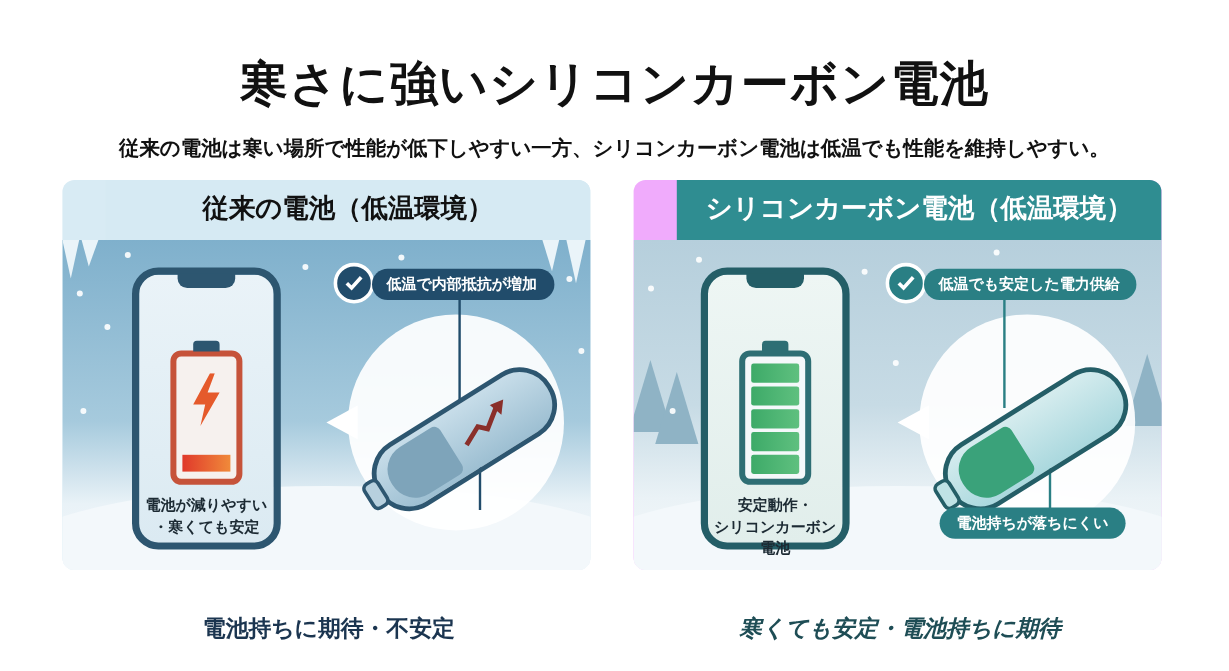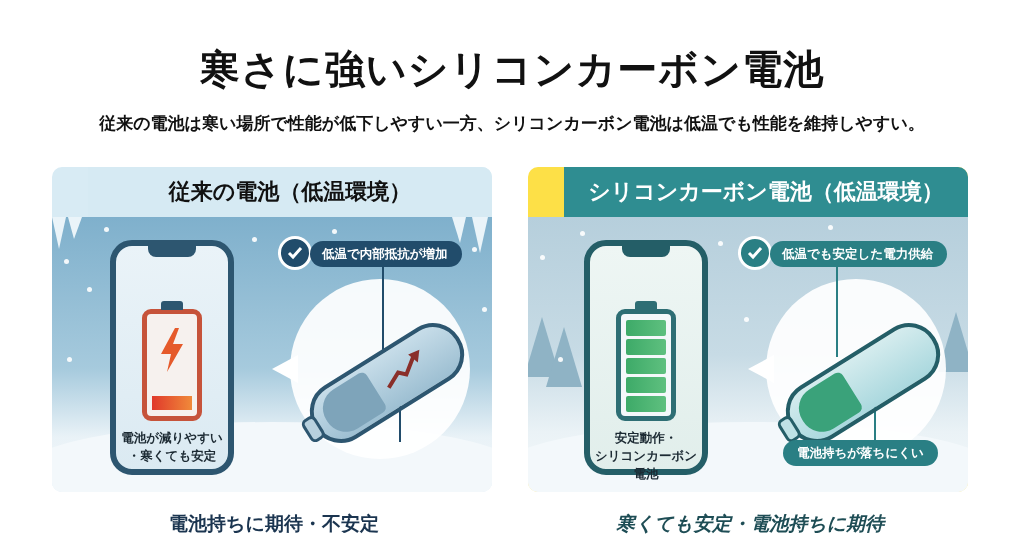--- a/index.html
+++ b/index.html
@@ -4,23 +4,23 @@
 <style>
   * { box-sizing: border-box; margin: 0; padding: 0; }
   html, body { width: 1024px; height: 559px; background: #ffffff; overflow: hidden; }
   body { font-family: "DejaVu Sans", "Liberation Sans", sans-serif; position: relative; }
 
   .title { position: absolute; top: 42px; left: 0; width: 1024px; text-align: center;
     font-size: 40px; font-weight: bold; color: #111; letter-spacing: 1px; }
   .subtitle { position: absolute; top: 112px; left: 0; width: 1024px; text-align: center;
     font-size: 17px; font-weight: bold; color: #111; }
 
-  .panel { position: absolute; top: 167px; width: 440px; height: 325px; border-radius: 10px; overflow: hidden; padding-left: 36px; }
+  .panel { position: absolute; top: 150px; width: 440px; height: 325px; border-radius: 10px; overflow: hidden; padding-left: 36px; }
   .panel.left { left: 52px; background: #d8ebf4; }
-  .panel.right { left: 528px; background: #fde047; }
+  .panel.right { left: 528px; background: #f0abfc; }
 
   .panel-header { height: 50px; line-height: 50px; text-align: center; font-size: 22px; font-weight: bold; }
   .left .panel-header { background: #d6eaf3; color: #111; }
   .right .panel-header { background: #2f8d91; color: #ffffff; }
 
   .scene { position: absolute; top: 50px; left: 0; width: 444px; height: 275px; overflow: hidden; }
   .left .scene { background: linear-gradient(#7fb0cc 0%, #a6cadd 55%, #e9f2f7 80%, #f4f8fb 100%); }
   .right .scene { background: linear-gradient(#b6cfdc 0%, #c7dbe5 50%, #eaf2f6 78%, #f5f9fb 100%); }
 
   .snowbank { position: absolute; bottom: -40px; left: -40px; width: 520px; height: 110px; border-radius: 50%; background: #f3f8fb; }

